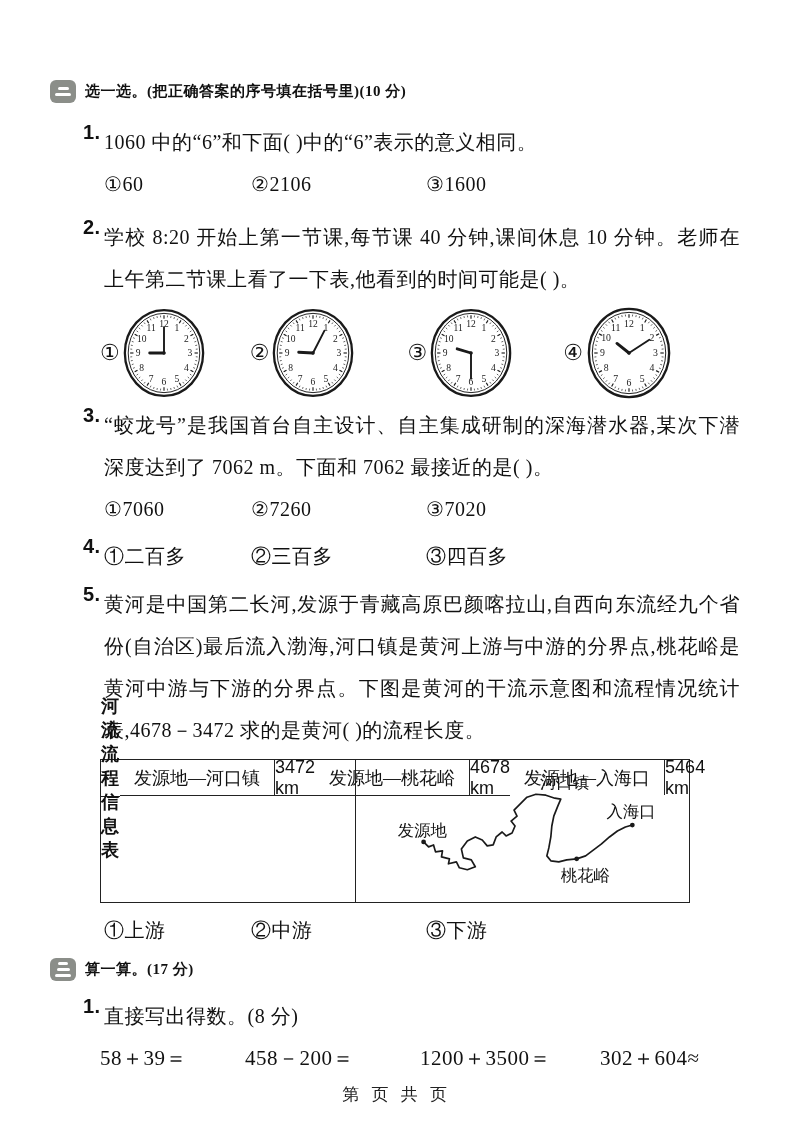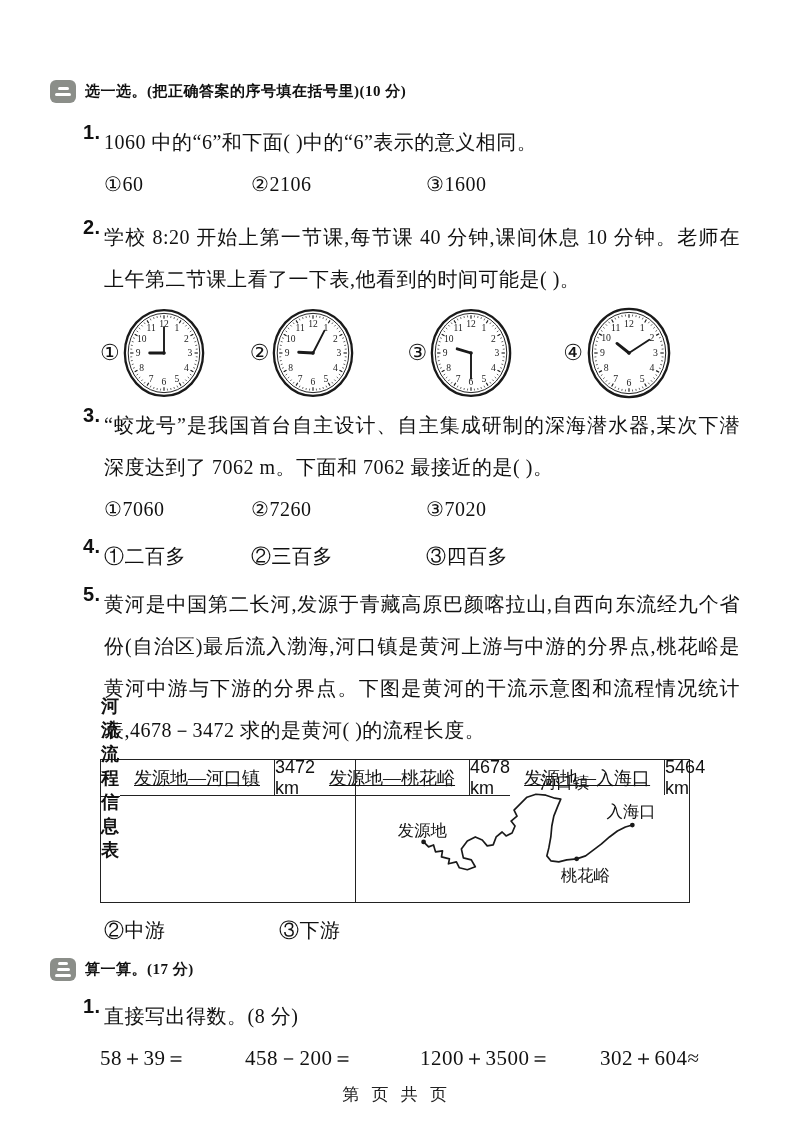--- a/index.html
+++ b/index.html
@@ -42,21 +42,21 @@
 
   
   .figure-box{margin-left:100px;margin-top:8px;width:590px;height:144px;
               border:1.6px solid #222;box-sizing:border-box;display:flex;}
   .river-table{width:255px;flex:0 0 auto;border-right:1.6px solid #222;box-sizing:border-box;
                display:flex;flex-direction:row;font-size:18px;}
   .rt-title{height:36px;border-bottom:1px solid #222;display:flex;align-items:center;justify-content:center;
             font-weight:bold;letter-spacing:1px;}
   .rt-row{height:35px;display:flex;border-bottom:1px solid #222;}
   .rt-row:last-child{border-bottom:none;}
-  .rt-name{width:155px;border-right:1px solid #222;display:flex;align-items:center;justify-content:center;box-sizing:border-box;text-decoration:underline;}
+  .rt-name{width:155px;border-right:1px solid #222;display:flex;align-items:center;justify-content:center;box-sizing:border-box;}
   .rt-val{flex:1;display:flex;align-items:center;justify-content:center;font-family:Liberation Sans, sans-serif;}
   .river-map{flex:1;display:block;}
 
   
   .math-row{display:flex;margin-left:100px;line-height:42px;font-size:21px;letter-spacing:.5px;}
   .math-row .m1{width:145px;}
   .math-row .m2{width:175px;}
   .math-row .m3{width:180px;}
 
   .footer{position:absolute;left:0;bottom:16px;width:100%;text-align:center;
@@ -482,20 +482,21 @@
       <text x="185" y="28" font-size="16.5" fill="#111">河口镇</text>
       <text x="252" y="57" font-size="16.5" fill="#111">入海口</text>
       <text x="206" y="121" font-size="16.5" fill="#111">桃花峪</text>
     </svg>
   </div>
 
   <div style="height:6px;" class="sp"></div>
 
   <div class="question">
     <div class="opt-row">
+      <span class="o1">①上游</span>
       <span class="o2">②中游</span>
       <span class="o3">③下游</span>
     </div>
   </div>
 
   <div style="height:7px;" class="sp"></div>
 
   <div class="sec-header">
     <span class="badge b3">
       <span class="bar"></span>

